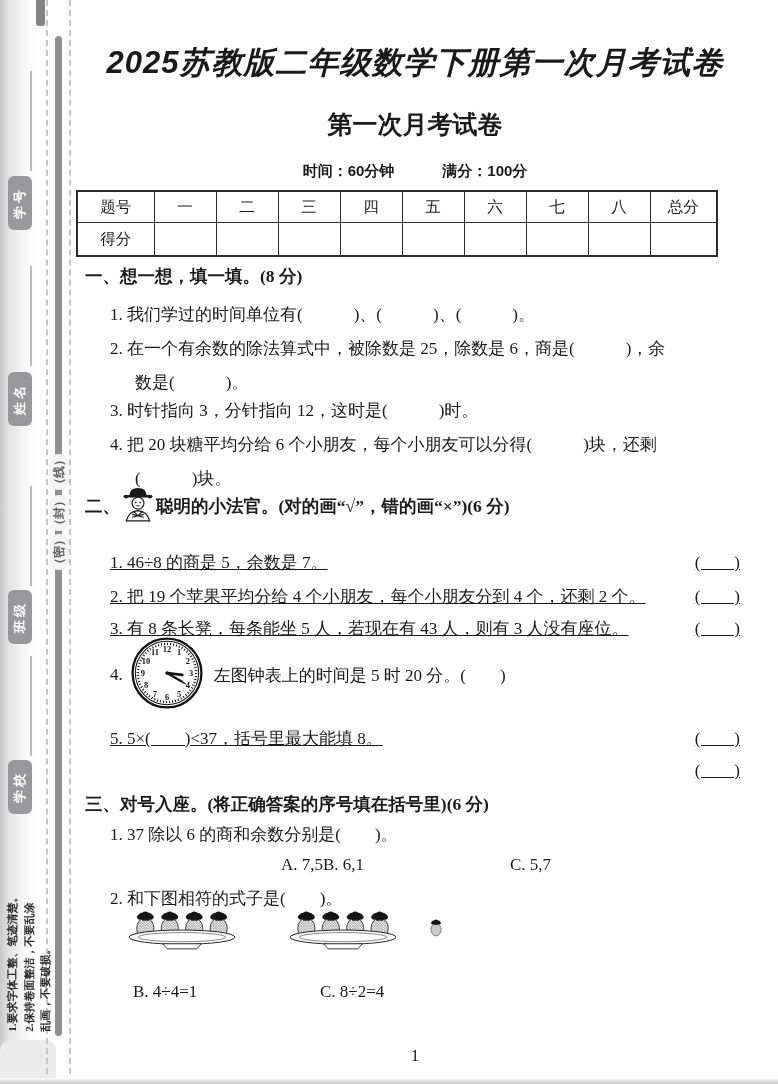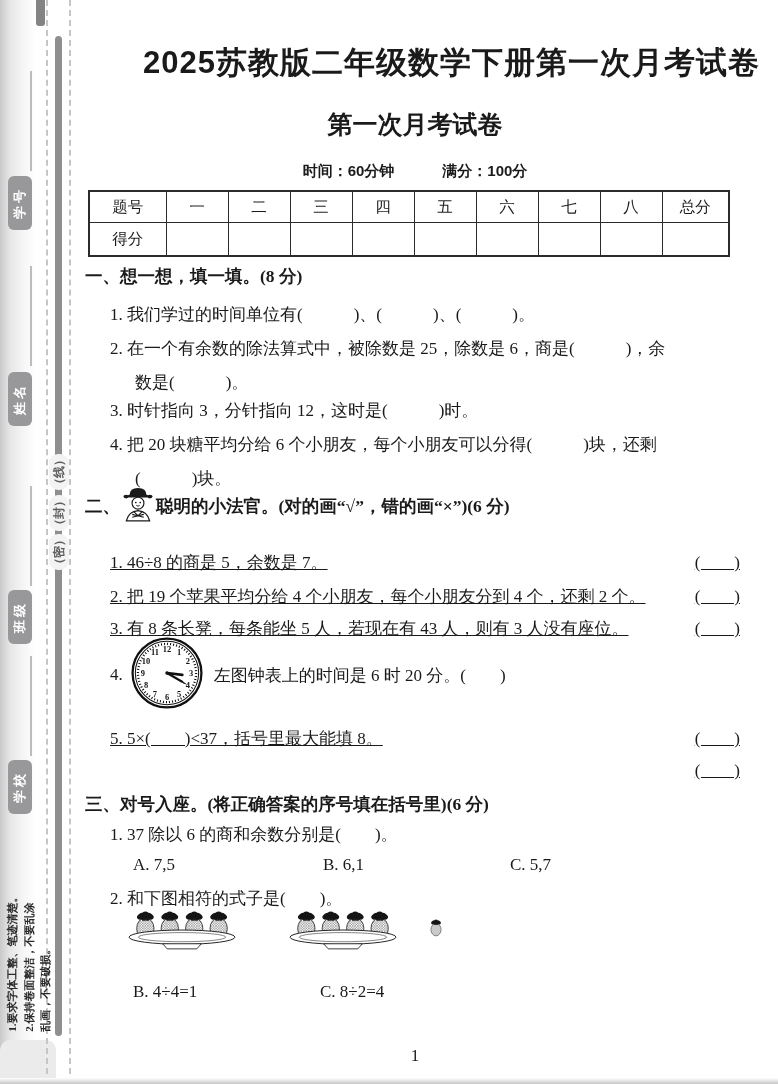--- a/index.html
+++ b/index.html
@@ -21,42 +21,42 @@
     font-family:"Liberation Sans","DejaVu Sans",sans-serif;font-weight:bold;
     color:#fff;font-size:13px;letter-spacing:3px;}
   .write-line{left:30px;width:0;height:100px;border-left:2px solid #bcbcbc;}
   .seal-char{left:41px;width:36px;height:20px;display:flex;align-items:center;justify-content:center;
     transform:rotate(-90deg);color:#5e5e5e;font-weight:bold;font-size:12px;
     background:#f3f3f3;border-radius:9px;white-space:nowrap;}
   .notes{left:-58px;top:920px;width:174px;transform:rotate(-90deg);
     font-size:11px;font-weight:bold;line-height:1.5;color:#2a2a2a;white-space:nowrap;}
 
   
-  .title{left:70px;width:690px;top:42px;text-align:right;font-size:31px;font-weight:bold;
-    font-family:"Liberation Sans","DejaVu Sans",sans-serif;letter-spacing:1px;}
+  .title{left:70px;width:690px;top:42px;text-align:center;font-size:31px;font-weight:bold;
+    font-family:"Liberation Sans","DejaVu Sans",sans-serif;letter-spacing:1px;font-style:italic;}
   .subtitle{left:70px;width:690px;top:108px;text-align:center;font-size:25px;font-weight:bold;
     font-family:Liberation Sans, sans-serif;}
   .meta{left:70px;width:690px;top:162px;display:flex;justify-content:center;gap:48px;
     font-size:15px;font-weight:bold;font-family:"Liberation Sans","DejaVu Sans",sans-serif;}
 
   
-  table.score{left:88px;top:190px;position:absolute;border-collapse:collapse;table-layout:fixed;}
+  table.score{left:76px;top:190px;position:absolute;border-collapse:collapse;table-layout:fixed;}
   table.score td,table.score th{border:1.5px solid #2b2b2b;text-align:center;font-weight:normal;
     font-size:15.5px;padding:0;}
   table.score{border:2px solid #2b2b2b;}
   table.score tr.hdr td{height:30px;}
   table.score tr.blank td{height:32px;}
 
   
   .q{white-space:nowrap;font-size:17px;}
   .sech{white-space:nowrap;font-size:17.5px;font-weight:bold;}
   .jrow{left:110px;right:38px;display:flex;font-size:17px;white-space:nowrap;text-decoration:underline;}
   .jrow .br{margin-left:auto;}
   .opts{left:133px;display:flex;font-size:17px;white-space:nowrap;}
-  .opts .o1{width:190px;}.opts .o2{width:187px;}
+  .opts .o1{width:190px;text-align:right;}.opts .o2{width:187px;}
   .pagenum{left:70px;width:690px;top:1046px;text-align:center;font-size:17px;}
   .s2head{left:85px;top:486px;display:flex;align-items:center;}
   .s2head .txt{font-size:17.5px;font-weight:bold;white-space:nowrap;}
   .clockrow{left:110px;right:38px;top:637px;height:76px;display:flex;align-items:center;
     font-size:17px;white-space:nowrap;}
 </style>
 </head>
 <body>
 
 <div class="page">
@@ -223,21 +223,21 @@
           <text x="12.5" y="39">9</text>
           <text x="15.6" y="27.3">10</text>
           <text x="24.2" y="18.6">11</text>
         </g>
         <line x1="36" y1="36" x2="50.9" y2="37.8" stroke="#111" stroke-width="2.6" stroke-linecap="round"></line>
         <line x1="36" y1="36" x2="50.7" y2="44.5" stroke="#111" stroke-width="2" stroke-linecap="round"></line>
         <polygon points="55.9,47.5 51.7,46.2 49.7,42.8" fill="#111"></polygon>
         <circle cx="36" cy="36" r="1.6" fill="#111"></circle>
       </svg>
     </span>
-    <span style="margin-left:10px;">左图钟表上的时间是 6 时 20 分。</span>
+    <span style="margin-left:10px;">左图钟表上的时间是 5 时 20 分。</span>
     <span class="br">(　　)</span>
   </div>
 
   <div class="abs jrow" style="top:727px;">
     <span>5. 5×(　　)&lt;37，括号里最大能填 8。</span>
     <span class="br">(　　)</span>
   </div>
   <div class="abs jrow" style="top:759px;">
     <span class="br">(　　)</span>
   </div>

